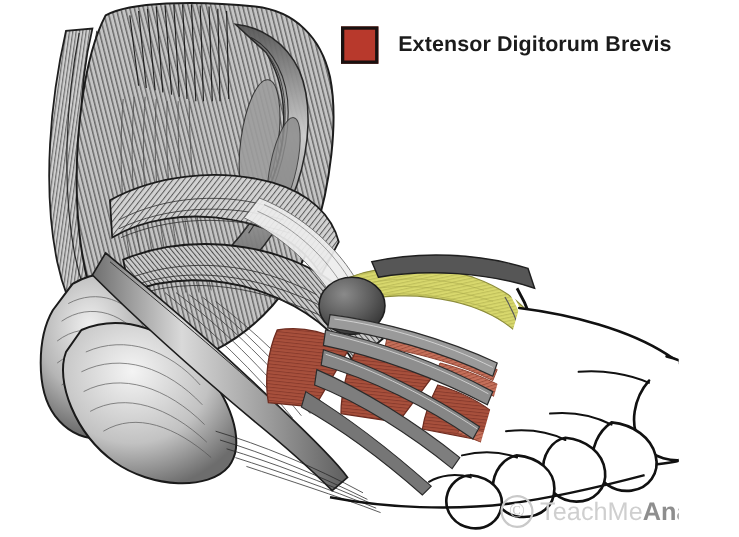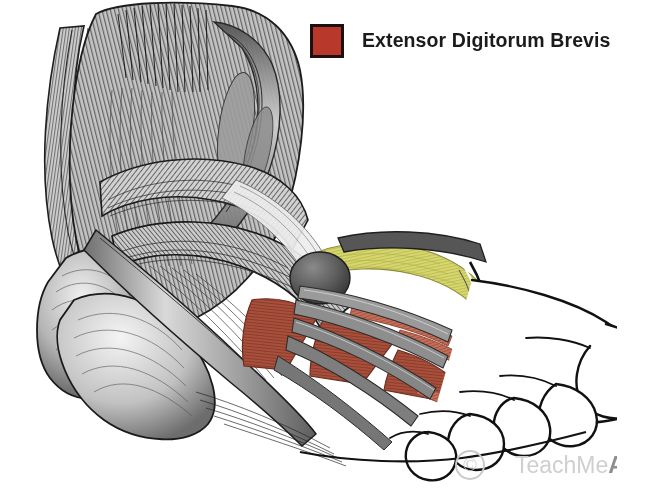--- a/index.html
+++ b/index.html
@@ -16,21 +16,21 @@
   
   #art{position:absolute;left:0;top:0;width:672px;height:488px;}
   #art svg{display:block;}
 
   
   #watermark{position:absolute;left:455px;top:447px;display:flex;align-items:center;height:36px;}
   #wm-c{width:30px;height:30px;border-radius:50%;border:2.5px solid #c9c9c9;color:#c9c9c9;
     font-size:19px;line-height:25px;text-align:center;font-family:"Liberation Serif",serif;
     box-sizing:border-box;}
   #wm-text{margin-left:6px;font-size:23px;line-height:1;white-space:nowrap;}
-  .wm-light{color:#cfcfcf;font-weight:normal;margin-left:24px;}
+  .wm-light{color:#cfcfcf;font-weight:normal;}
   .wm-bold{color:#8e8e8e;font-weight:bold;}
 </style>
 </head>
 <body>
 
 <div id="stage">
 
   <div id="art">
     <svg width="672" height="488" viewBox="0 0 672 488" xmlns="http://www.w3.org/2000/svg">
       <defs>

